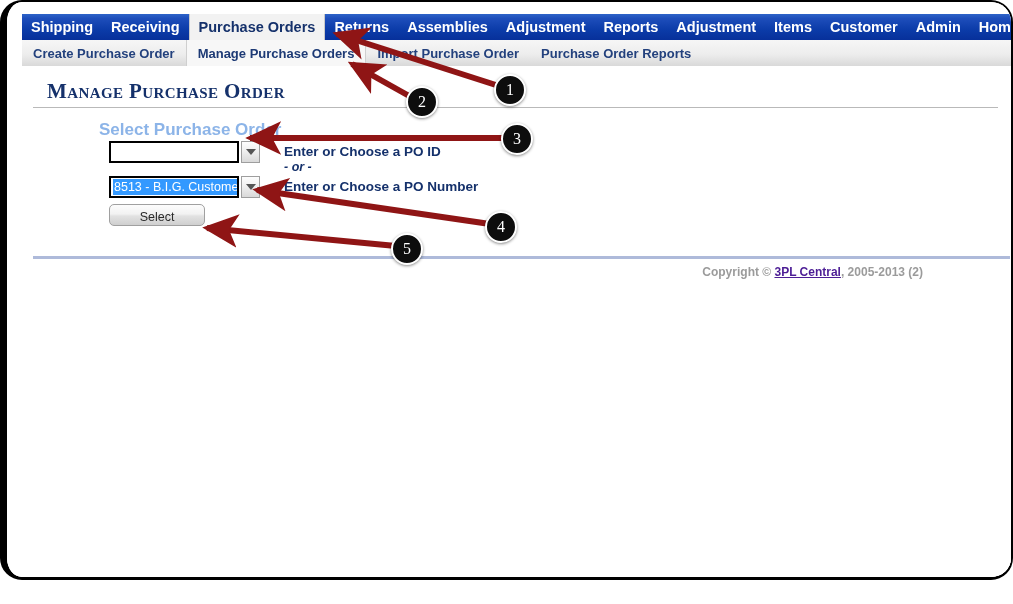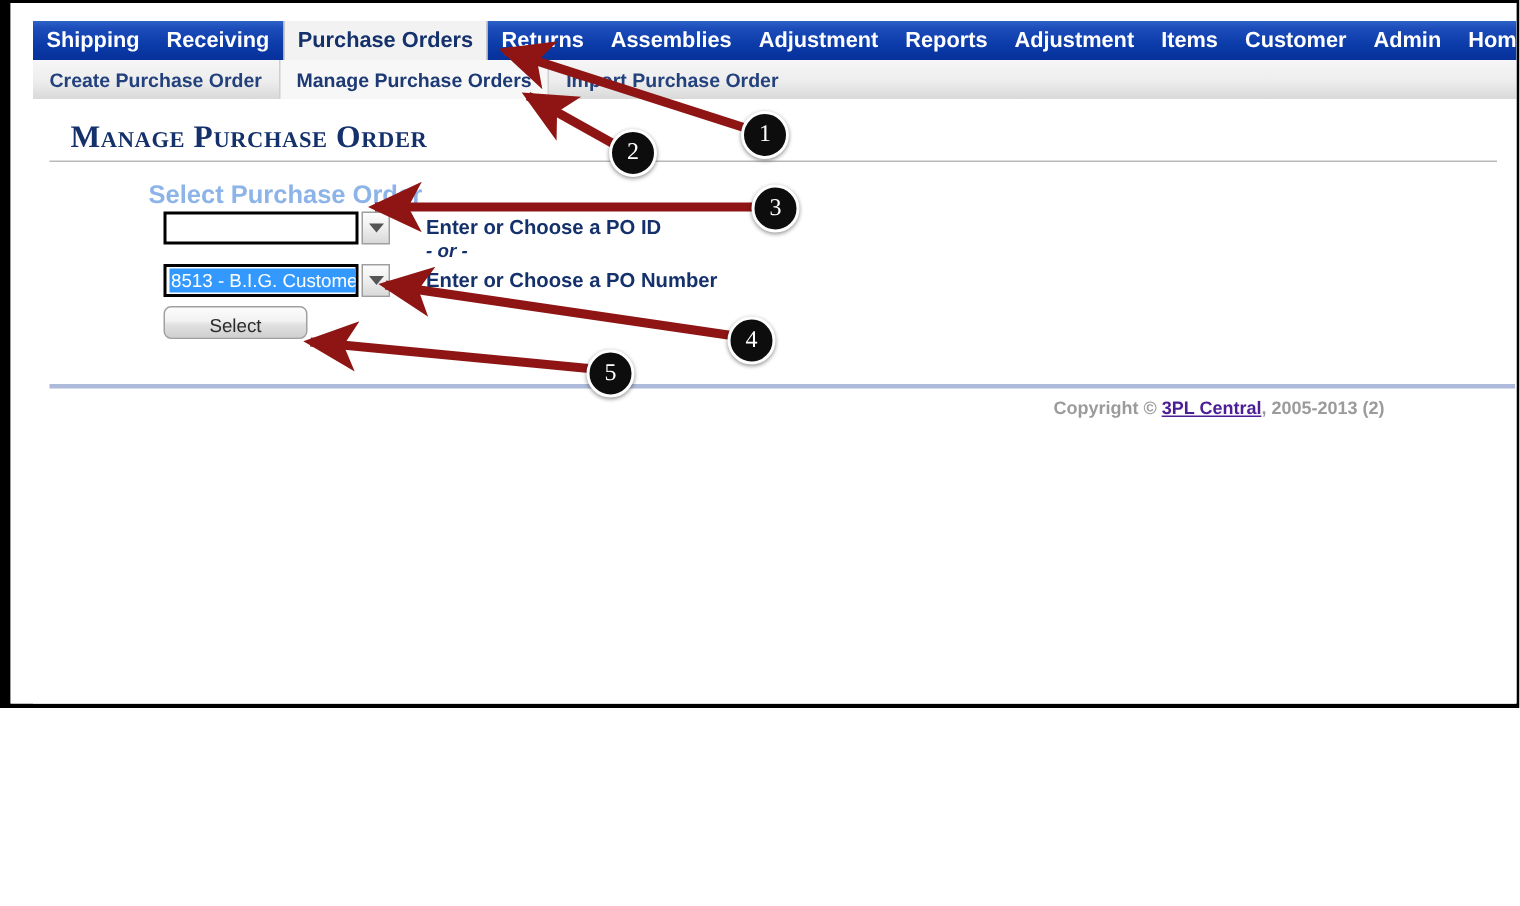--- a/index.html
+++ b/index.html
@@ -7,28 +7,29 @@
     margin: 0;
     padding: 0;
     background: #ffffff;
   }
   body {
     font-family: "Liberation Sans", sans-serif;
   }
   #screen {
     position: relative;
     width: 1013px;
-    height: 472px;
+    height: 580px;
     overflow: hidden;
     background: #ffffff;
     box-sizing: border-box;
     border-left: 7px solid #000000;
     border-top: 2px solid #000000;
     border-right: 2px solid #000000;
     border-bottom: 3px solid #000000;
+    border-radius: 22px;
   }
   
   #page {
     position: absolute;
     left: 0px;
     top: 0px;
     width: 1004px;
     height: 599px;
     background: #ffffff;
   }
@@ -271,20 +272,21 @@
         <div class="tab">Items</div>
         <div class="tab">Customer</div>
         <div class="tab">Admin</div>
         <div class="tab">Home</div>
       </div>
 
     <div class="subnav" id="subnav">
         <div class="stab">Create Purchase Order</div>
         <div class="stab active">Manage Purchase Orders</div>
         <div class="stab">Import Purchase Order</div>
+        <div class="stab">Purchase Order Reports</div>
       </div>
 
     <div class="content">
 
       <div class="page-title">Manage Purchase Order</div>
       <div class="title-rule"></div>
 
       <div class="section-heading">Select Purchase Order</div>
 
       <div class="form-area">

